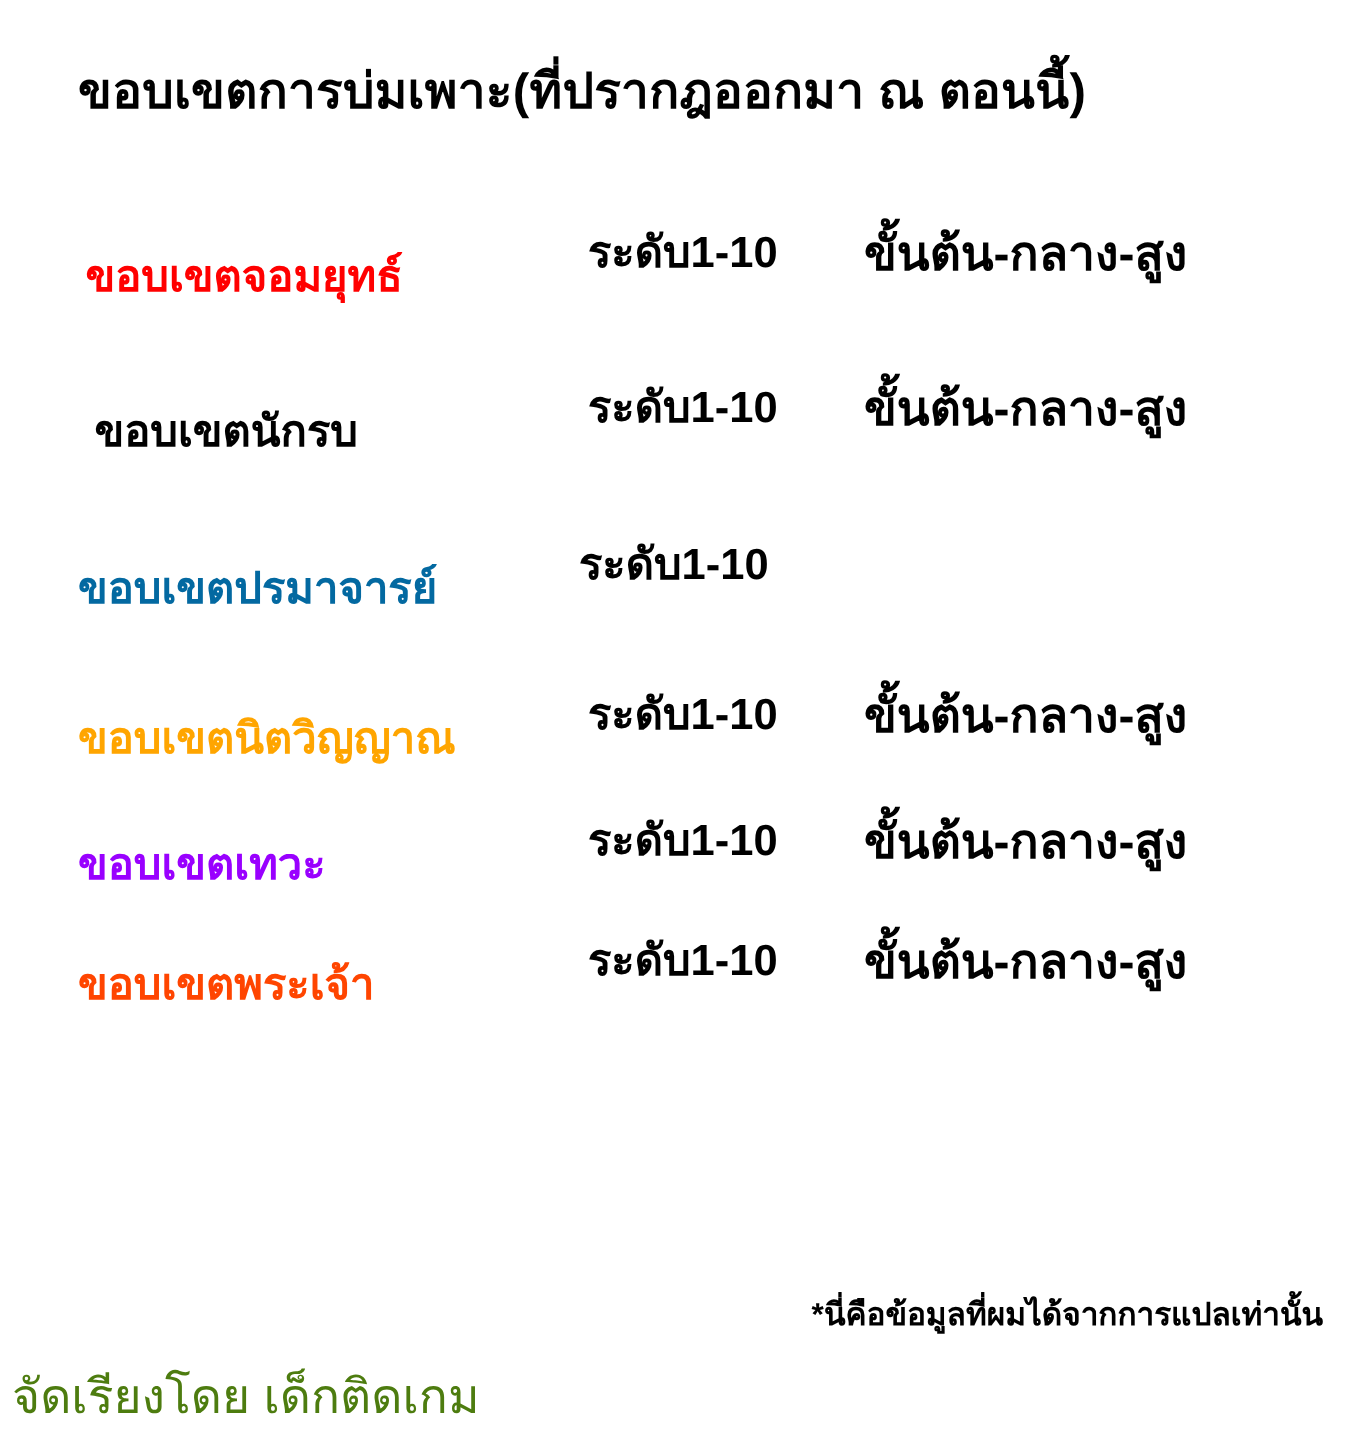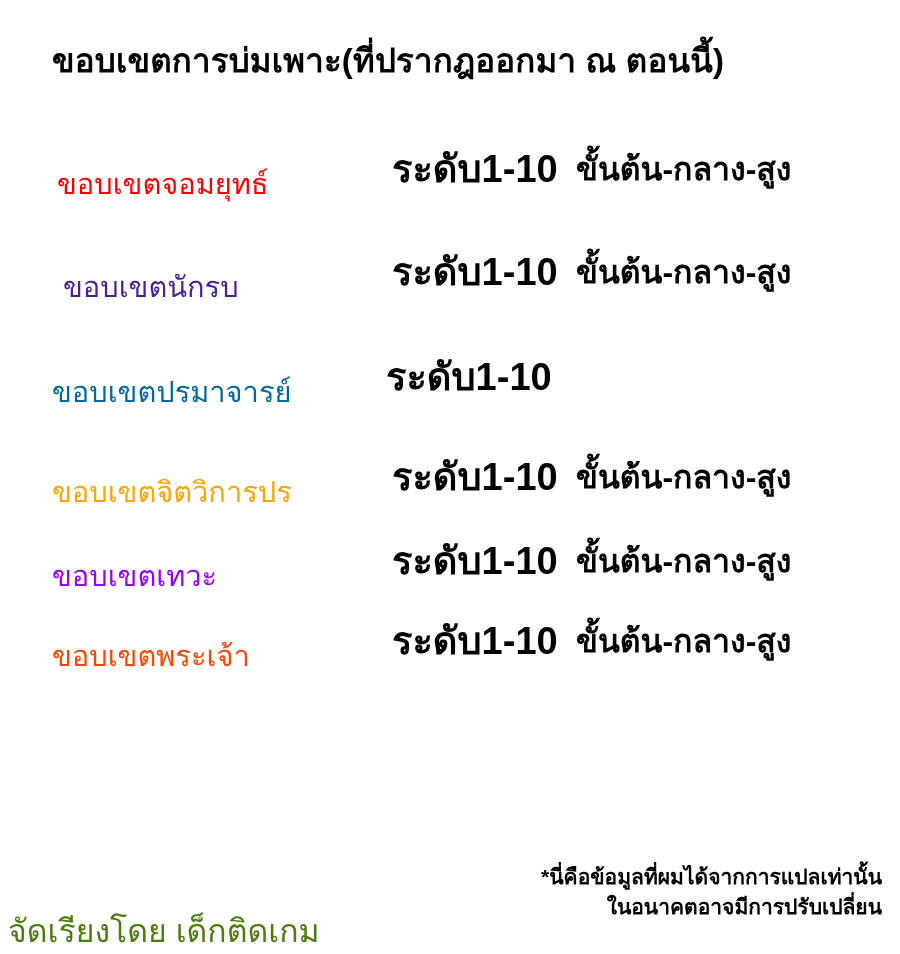--- a/index.html
+++ b/index.html
@@ -37,28 +37,28 @@
     left: 0;
     width: 900px;
     height: 56px;
     display: flex;
     align-items: center;
   }
 
   .row .realm {
     position: absolute;
     font-size: 29px;
-    font-weight: 400;
+    font-weight: 700;
     white-space: nowrap;
     margin-top: 32px;
   }
 
   .row .levels {
     position: absolute;
-    font-size: 38px;
+    font-size: 29px;
     font-weight: 600;
     color: #000;
     white-space: nowrap;
   }
 
   .row .stages {
     position: absolute;
     font-size: 32px;
     font-weight: 600;
     color: #000;
@@ -125,48 +125,47 @@
 
   <div class="title">ขอบเขตการบ่มเพาะ(ที่ปรากฎออกมา ณ ตอนนี้)</div>
 
   <div class="row" id="row-0">
     <span class="realm" style="color: rgb(255, 0, 0);">ขอบเขตจอมยุทธ์</span>
     <span class="levels">ระดับ1-10</span>
     <span class="stages">ขั้นต้น-กลาง-สูง</span>
   </div>
 
   <div class="row" id="row-1">
-    <span class="realm" style="color: #4c1d95;">ขอบเขตนักรบ</span>
+    <span class="realm" style="color: #000000;">ขอบเขตนักรบ</span>
     <span class="levels">ระดับ1-10</span>
     <span class="stages">ขั้นต้น-กลาง-สูง</span>
   </div>
 
   <div class="row" id="row-2">
     <span class="realm" style="color: #0369a1;">ขอบเขตปรมาจารย์</span>
     <span class="levels">ระดับ1-10</span>
   </div>
 
   <div class="row" id="row-3">
-    <span class="realm" style="color: rgb(255, 165, 0);">ขอบเขตจิตวิการปร</span>
+    <span class="realm" style="color: rgb(255, 165, 0);">ขอบเขตนิตวิญญาณ</span>
     <span class="levels">ระดับ1-10</span>
     <span class="stages">ขั้นต้น-กลาง-สูง</span>
   </div>
 
   <div class="row" id="row-4">
     <span class="realm" style="color: rgb(153, 0, 255);">ขอบเขตเทวะ</span>
     <span class="levels">ระดับ1-10</span>
     <span class="stages">ขั้นต้น-กลาง-สูง</span>
   </div>
 
   <div class="row" id="row-5">
     <span class="realm" style="color: rgb(255, 69, 0);">ขอบเขตพระเจ้า</span>
     <span class="levels">ระดับ1-10</span>
     <span class="stages">ขั้นต้น-กลาง-สูง</span>
   </div>
 
   <div class="footnote">
     <div>*นี่คือข้อมูลที่ผมได้จากการแปลเท่านั้น</div>
-    <div>ในอนาคตอาจมีการปรับเปลี่ยน</div>
   </div>
 
   <div class="credit">จัดเรียงโดย เด็กติดเกม</div>
 
 </div>
 
 </body></html>

